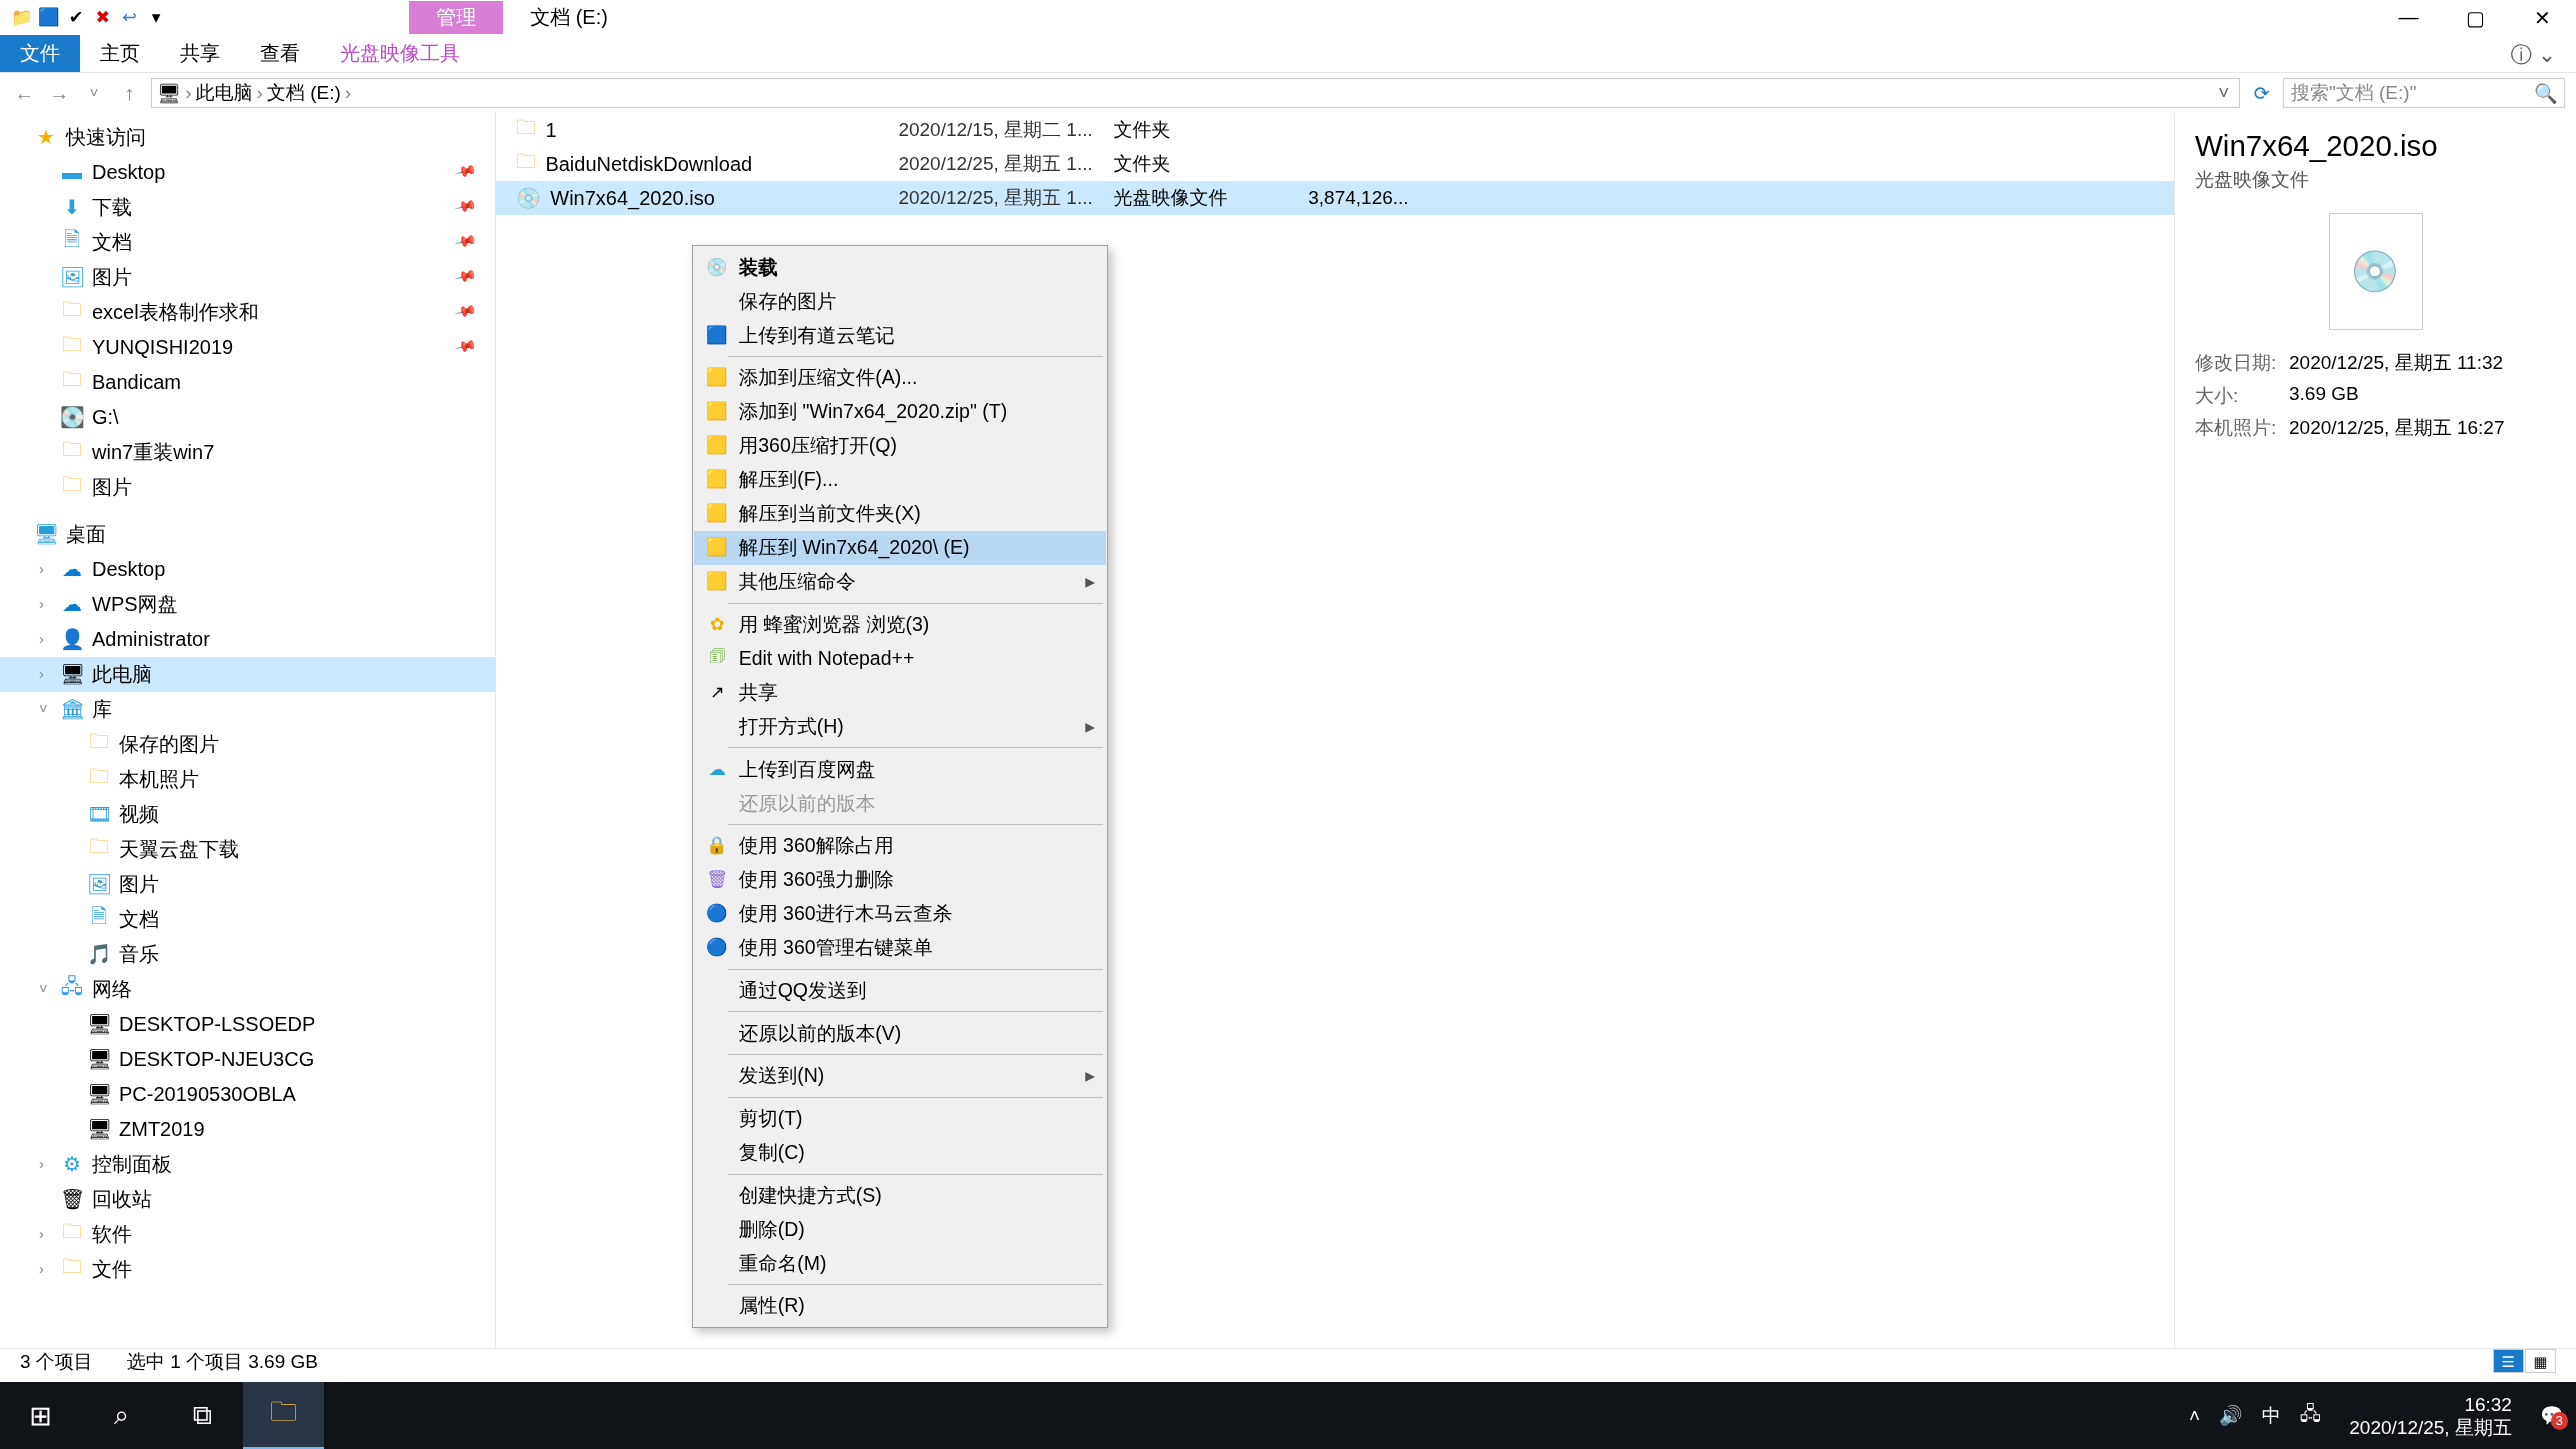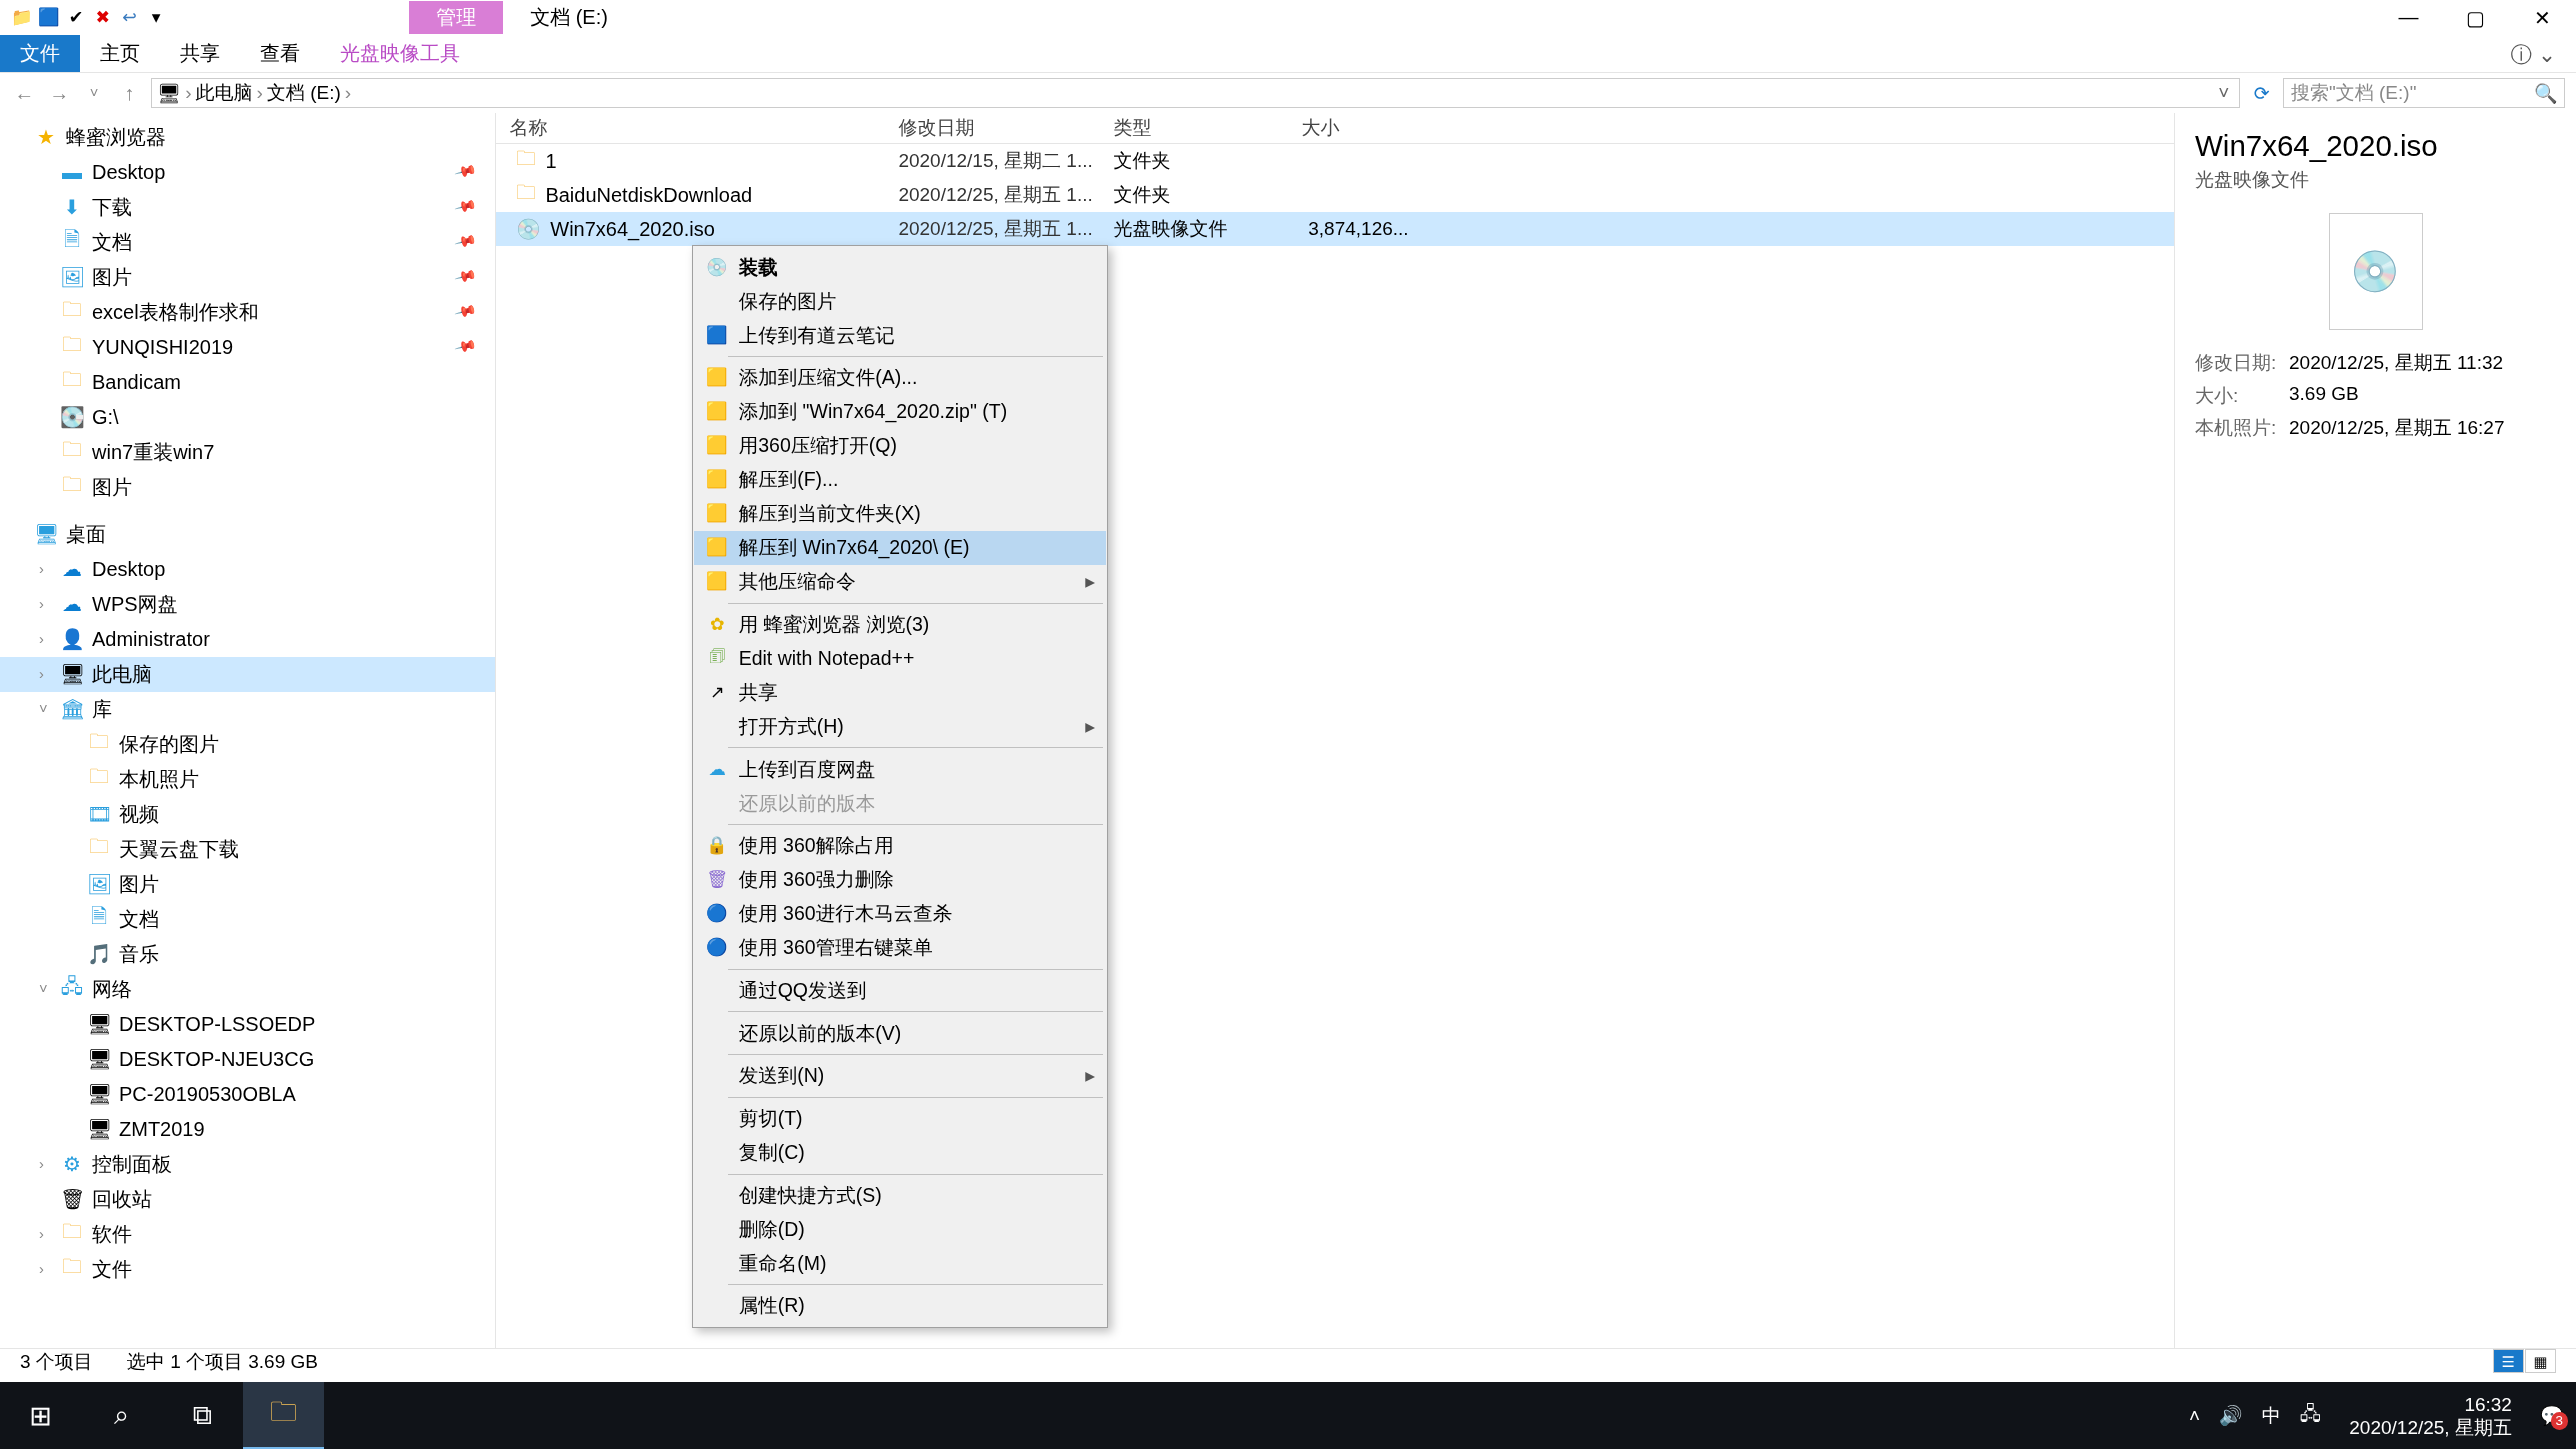--- a/index.html
+++ b/index.html
@@ -129,21 +129,21 @@
   <div class="search">
     <span>搜索"文档 (E:)"</span>
     <span>🔍</span>
   </div>
 </div>
 
 <div class="main">
   <div class="tree">
     <div class="tree-item">
         <span class="ico" style="color:#f5b301;">★</span>
-        <span>蜂蜜浏览器</span>
+        <span>快速访问</span>
       </div>
     <div class="tree-item l2 pinned">
         <span class="ico" style="color:#2a9fde;">▬</span>
         <span>Desktop</span>
       </div>
     <div class="tree-item l2 pinned">
         <span class="ico" style="color:#2a9fde;">⬇</span>
         <span>下载</span>
       </div>
     <div class="tree-item l2 pinned">
@@ -273,26 +273,20 @@
       </div>
     <div class="tree-item l2">
         <span class="chev">›</span>
         <span class="ico" style="color:#f7c157;">🗀</span>
         <span>文件</span>
       </div>
   </div>
 
   <div class="filearea">
     <div class="filelist">
-      <div class="columns">
-        <div class="col name">名称</div>
-        <div class="col date">修改日期</div>
-        <div class="col type">类型</div>
-        <div class="col size">大小</div>
-      </div>
       <div class="row">
         <div class="name">
             <span style="color:#f7c157;">🗀</span>
             <span>1</span>
           </div>
         <div class="date">2020/12/15, 星期二 1...</div>
         <div class="type">文件夹</div>
         <div class="size"></div>
       </div>
       <div class="row">

